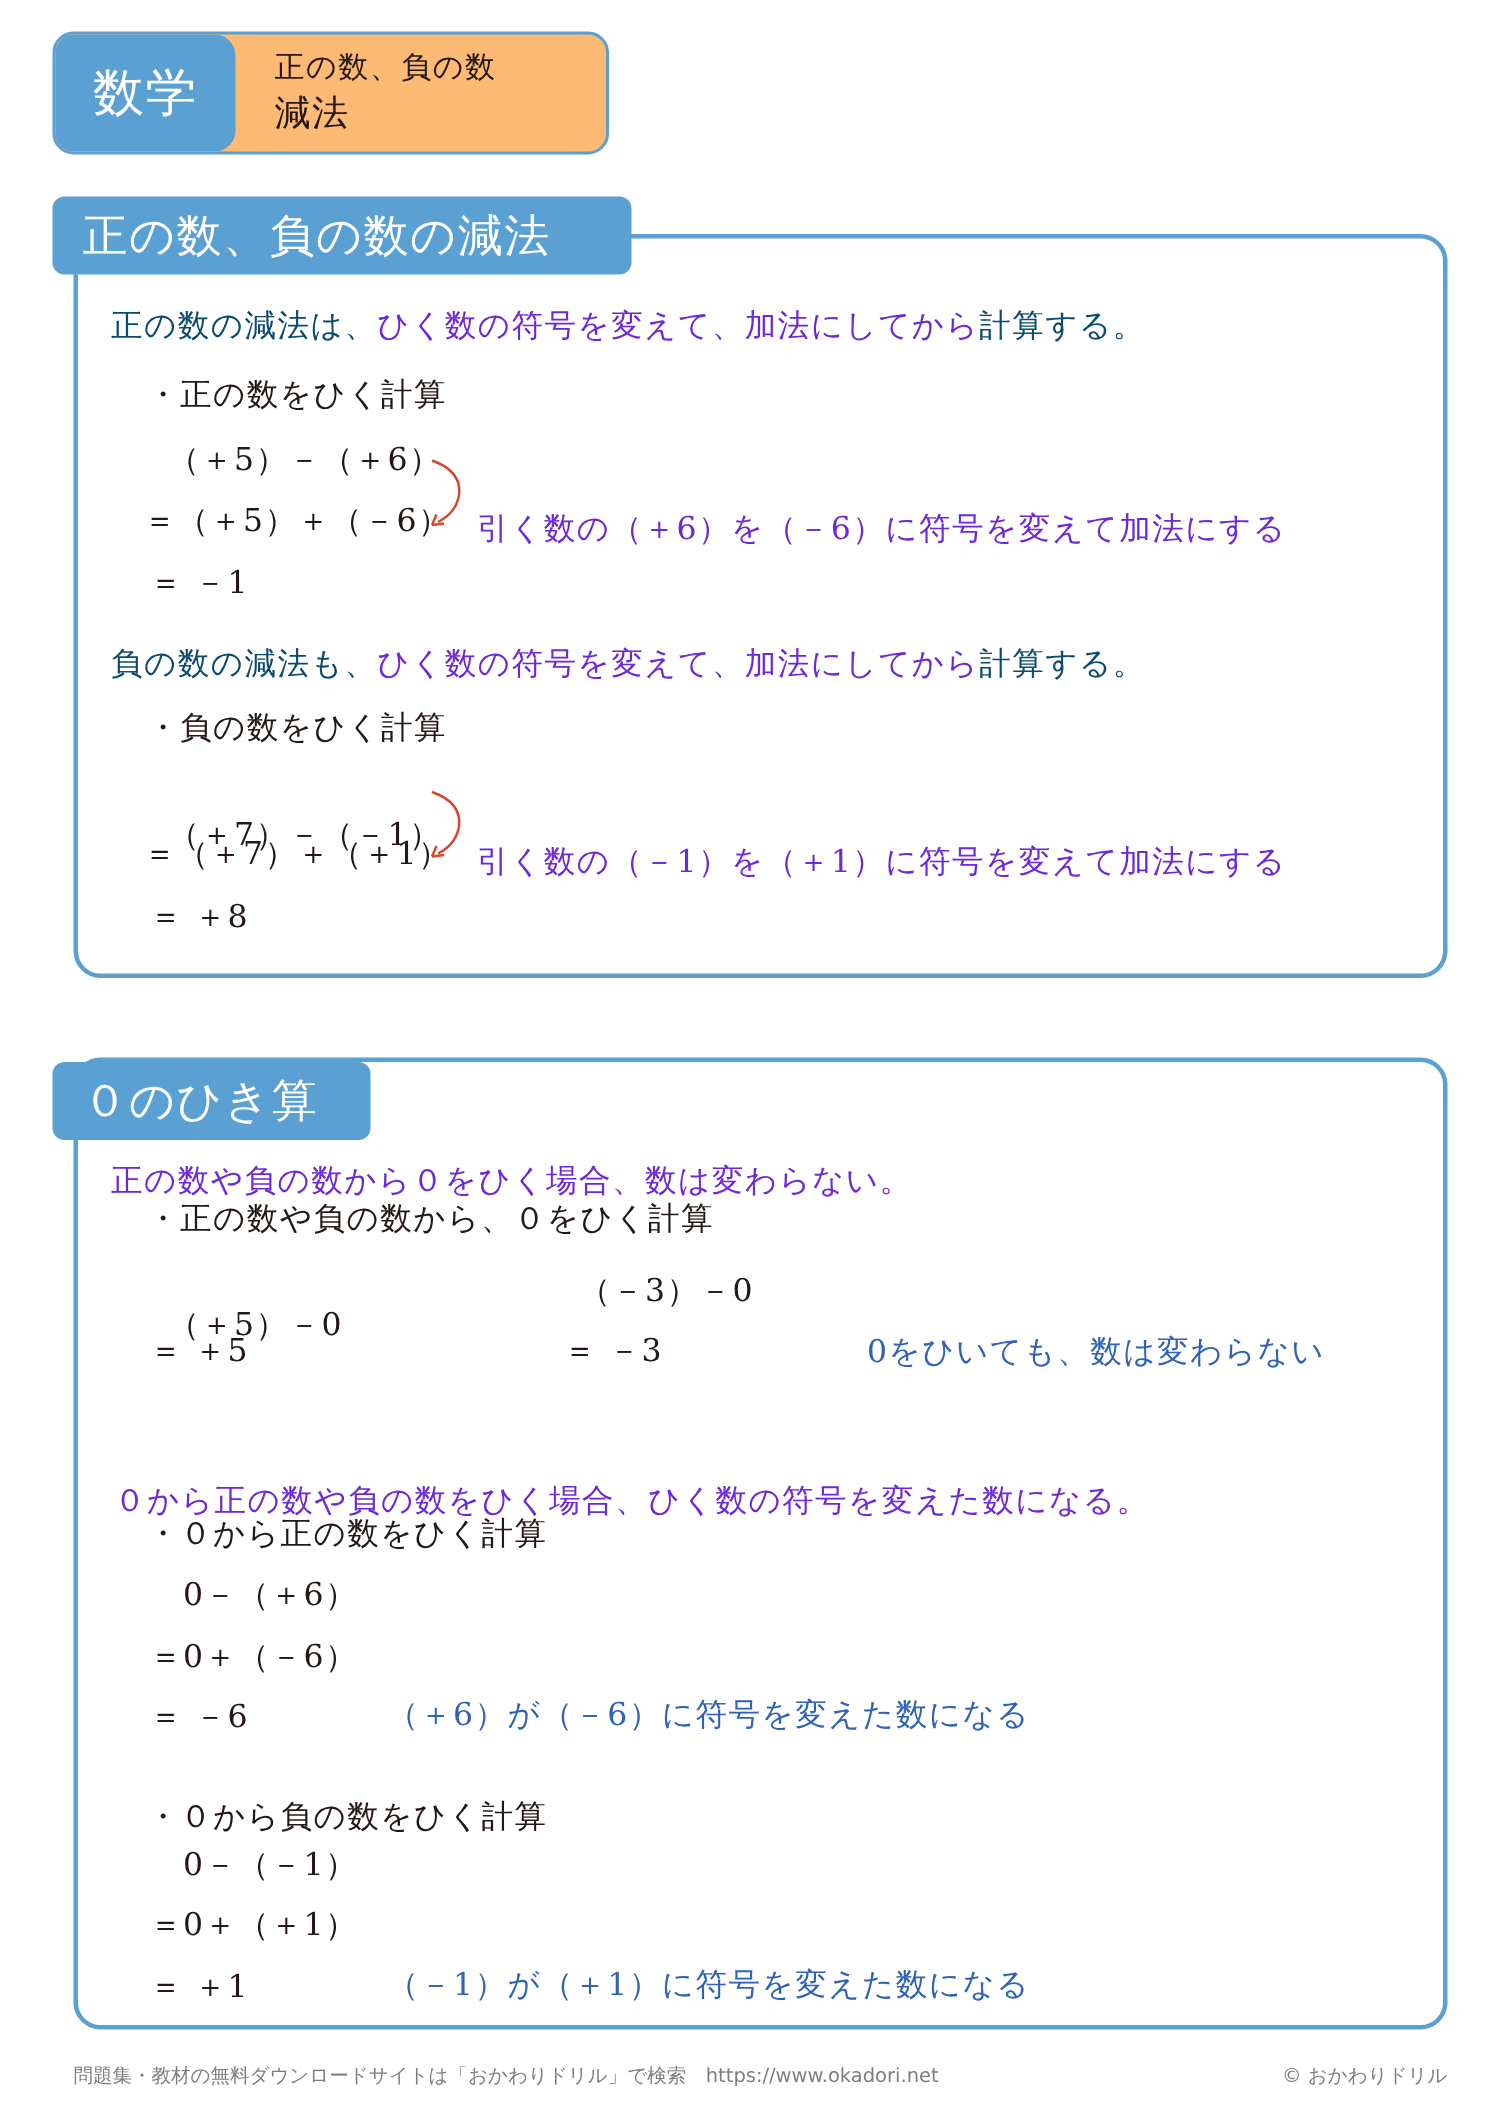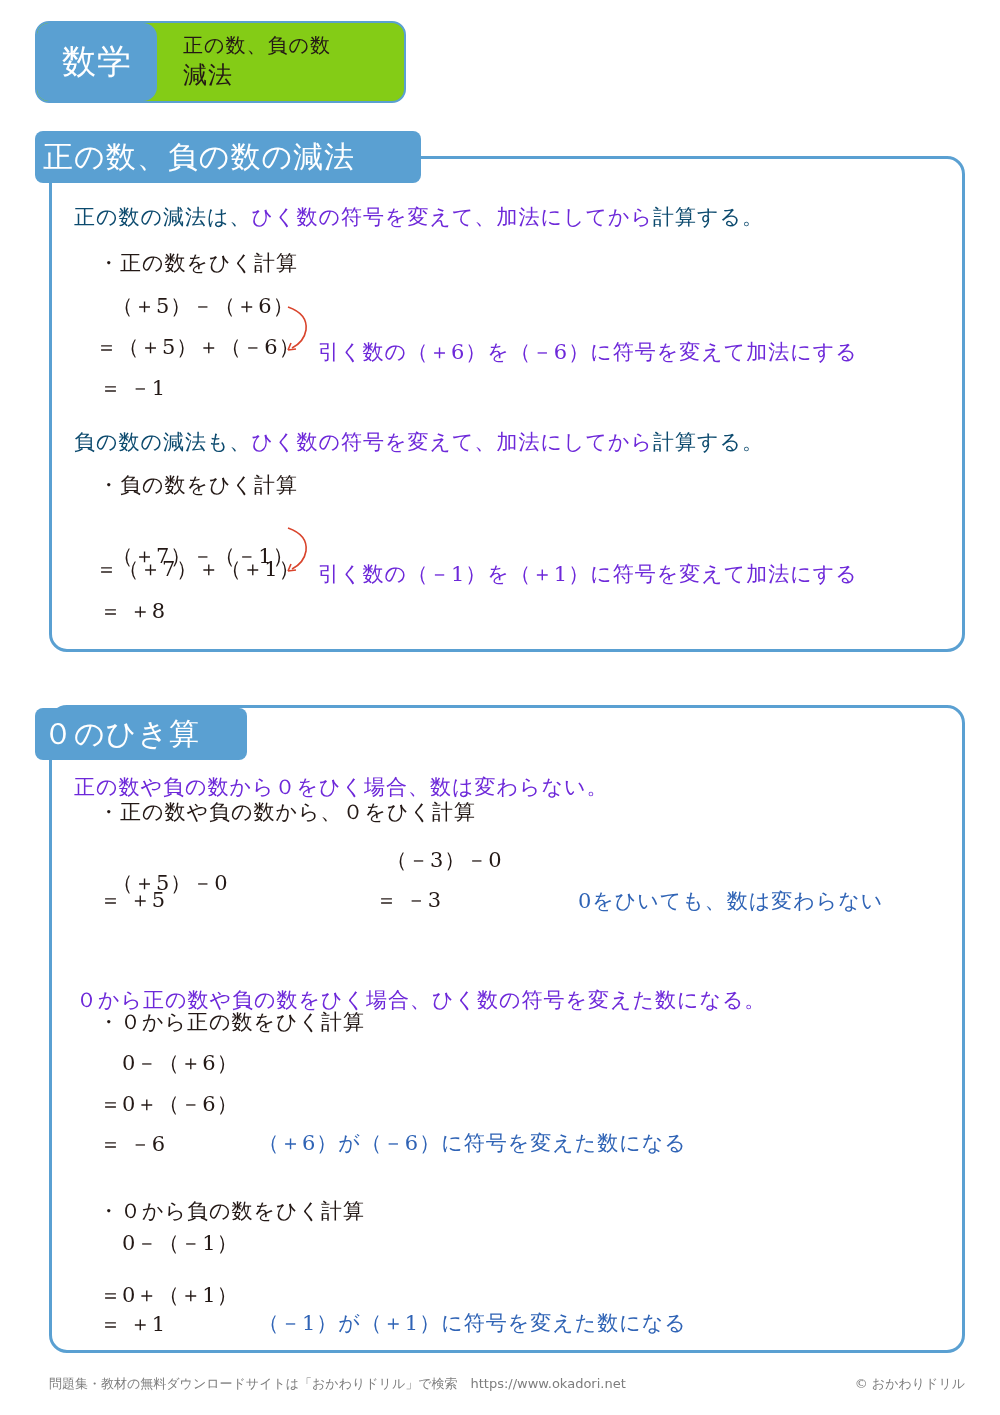--- a/index.html
+++ b/index.html
@@ -1,21 +1,21 @@
 <!DOCTYPE html>
 <html><head>
   <meta charset="utf-8">
   <style>
     * { box-sizing: border-box; margin: 0; padding: 0; }
     html, body { width: 1000px; height: 1415px; background: #ffffff; overflow: hidden; }
     body { position: relative; font-family: "DejaVu Serif", "Liberation Serif", serif; color: #231815; }
 
     .header-box {
       position: absolute; left: 35px; top: 21px; width: 371px; height: 82px;
-      border: 2px solid #5aa0d2; border-radius: 14px; overflow: hidden; background: #84cc16;
+      border: 2px solid #5aa0d2; border-radius: 14px; overflow: hidden; background: #fdba74;
     }
     .header-subject {
       position: absolute; left: 0; top: 0; width: 120px; height: 100%;
       background: #5aa0d2; border-radius: 12px 14px 14px 12px;
       color: #fff; font-family: "DejaVu Sans", "Liberation Sans", sans-serif;
       font-size: 34px; display: flex; align-items: center; justify-content: center;
       letter-spacing: 1px;
     }
     .header-topic {
       position: absolute; left: 146px; top: 8px;
@@ -28,21 +28,21 @@
       position: absolute; left: 49px; width: 916px;
       border: 3px solid #5aa0d2; border-radius: 18px; background: #fff;
     }
     .panel.p1 { top: 156px; height: 496px; }
     .panel.p2 { top: 705px; height: 648px; }
 
     .tab {
       position: absolute; left: 35px; height: 52px;
       background: #5aa0d2; border-radius: 8px;
       color: #fff; font-family: Liberation Mono, monospace;
-      font-size: 30px; display: flex; align-items: center; padding-left: 8px;
+      font-size: 30px; display: flex; align-items: center; padding-left: 20px;
       letter-spacing: 1px;
     }
     .tab.t1 { top: 131px; width: 386px; }
     .tab.t2 { top: 708px; width: 212px; }
 
     .txt { position: absolute; font-size: 21px; white-space: nowrap; letter-spacing: 1px; }
     .red { color: #6d28d9; margin-top: 20px; }
     .blue { color: #2f63b5; }
     .black { color: #0c4a6e; }
     .math { font-family: "DejaVu Serif", "Liberation Serif", serif; font-size: 21px; }
@@ -111,18 +111,18 @@
 
 <div class="txt red" style="left:76px; top:966px;">０から正の数や負の数をひく場合、ひく数の符号を変えた数になる。</div>
 <div class="txt" style="left:98px; top:1008px;">・０から正の数をひく計算</div>
 <div class="txt math" style="left:122px; top:1049px;">0－（＋6）</div>
 <div class="txt math" style="left:100px; top:1090px;">＝0＋（－6）</div>
 <div class="txt math" style="left:100px; top:1130px;">＝ －6</div>
 <div class="txt blue" style="left:258px; top:1129px;">（＋6）が（－6）に符号を変えた数になる</div>
 
 <div class="txt" style="left:98px; top:1197px;">・０から負の数をひく計算</div>
 <div class="txt math" style="left:122px; top:1229px;">0－（－1）</div>
-<div class="txt math" style="left:100px; top:1269px;margin-top:12px;">＝0＋（＋1）</div>
+<div class="txt math" style="left:100px; top:1269px;">＝0＋（＋1）</div>
 <div class="txt math" style="left:100px; top:1310px;">＝ ＋1</div>
 <div class="txt blue" style="left:258px; top:1309px;">（－1）が（＋1）に符号を変えた数になる</div>
 
 <div class="footer-left">問題集・教材の無料ダウンロードサイトは「おかわりドリル」で検索　https://www.okadori.net</div>
 <div class="footer-right">© おかわりドリル</div>
 
 </body></html>

